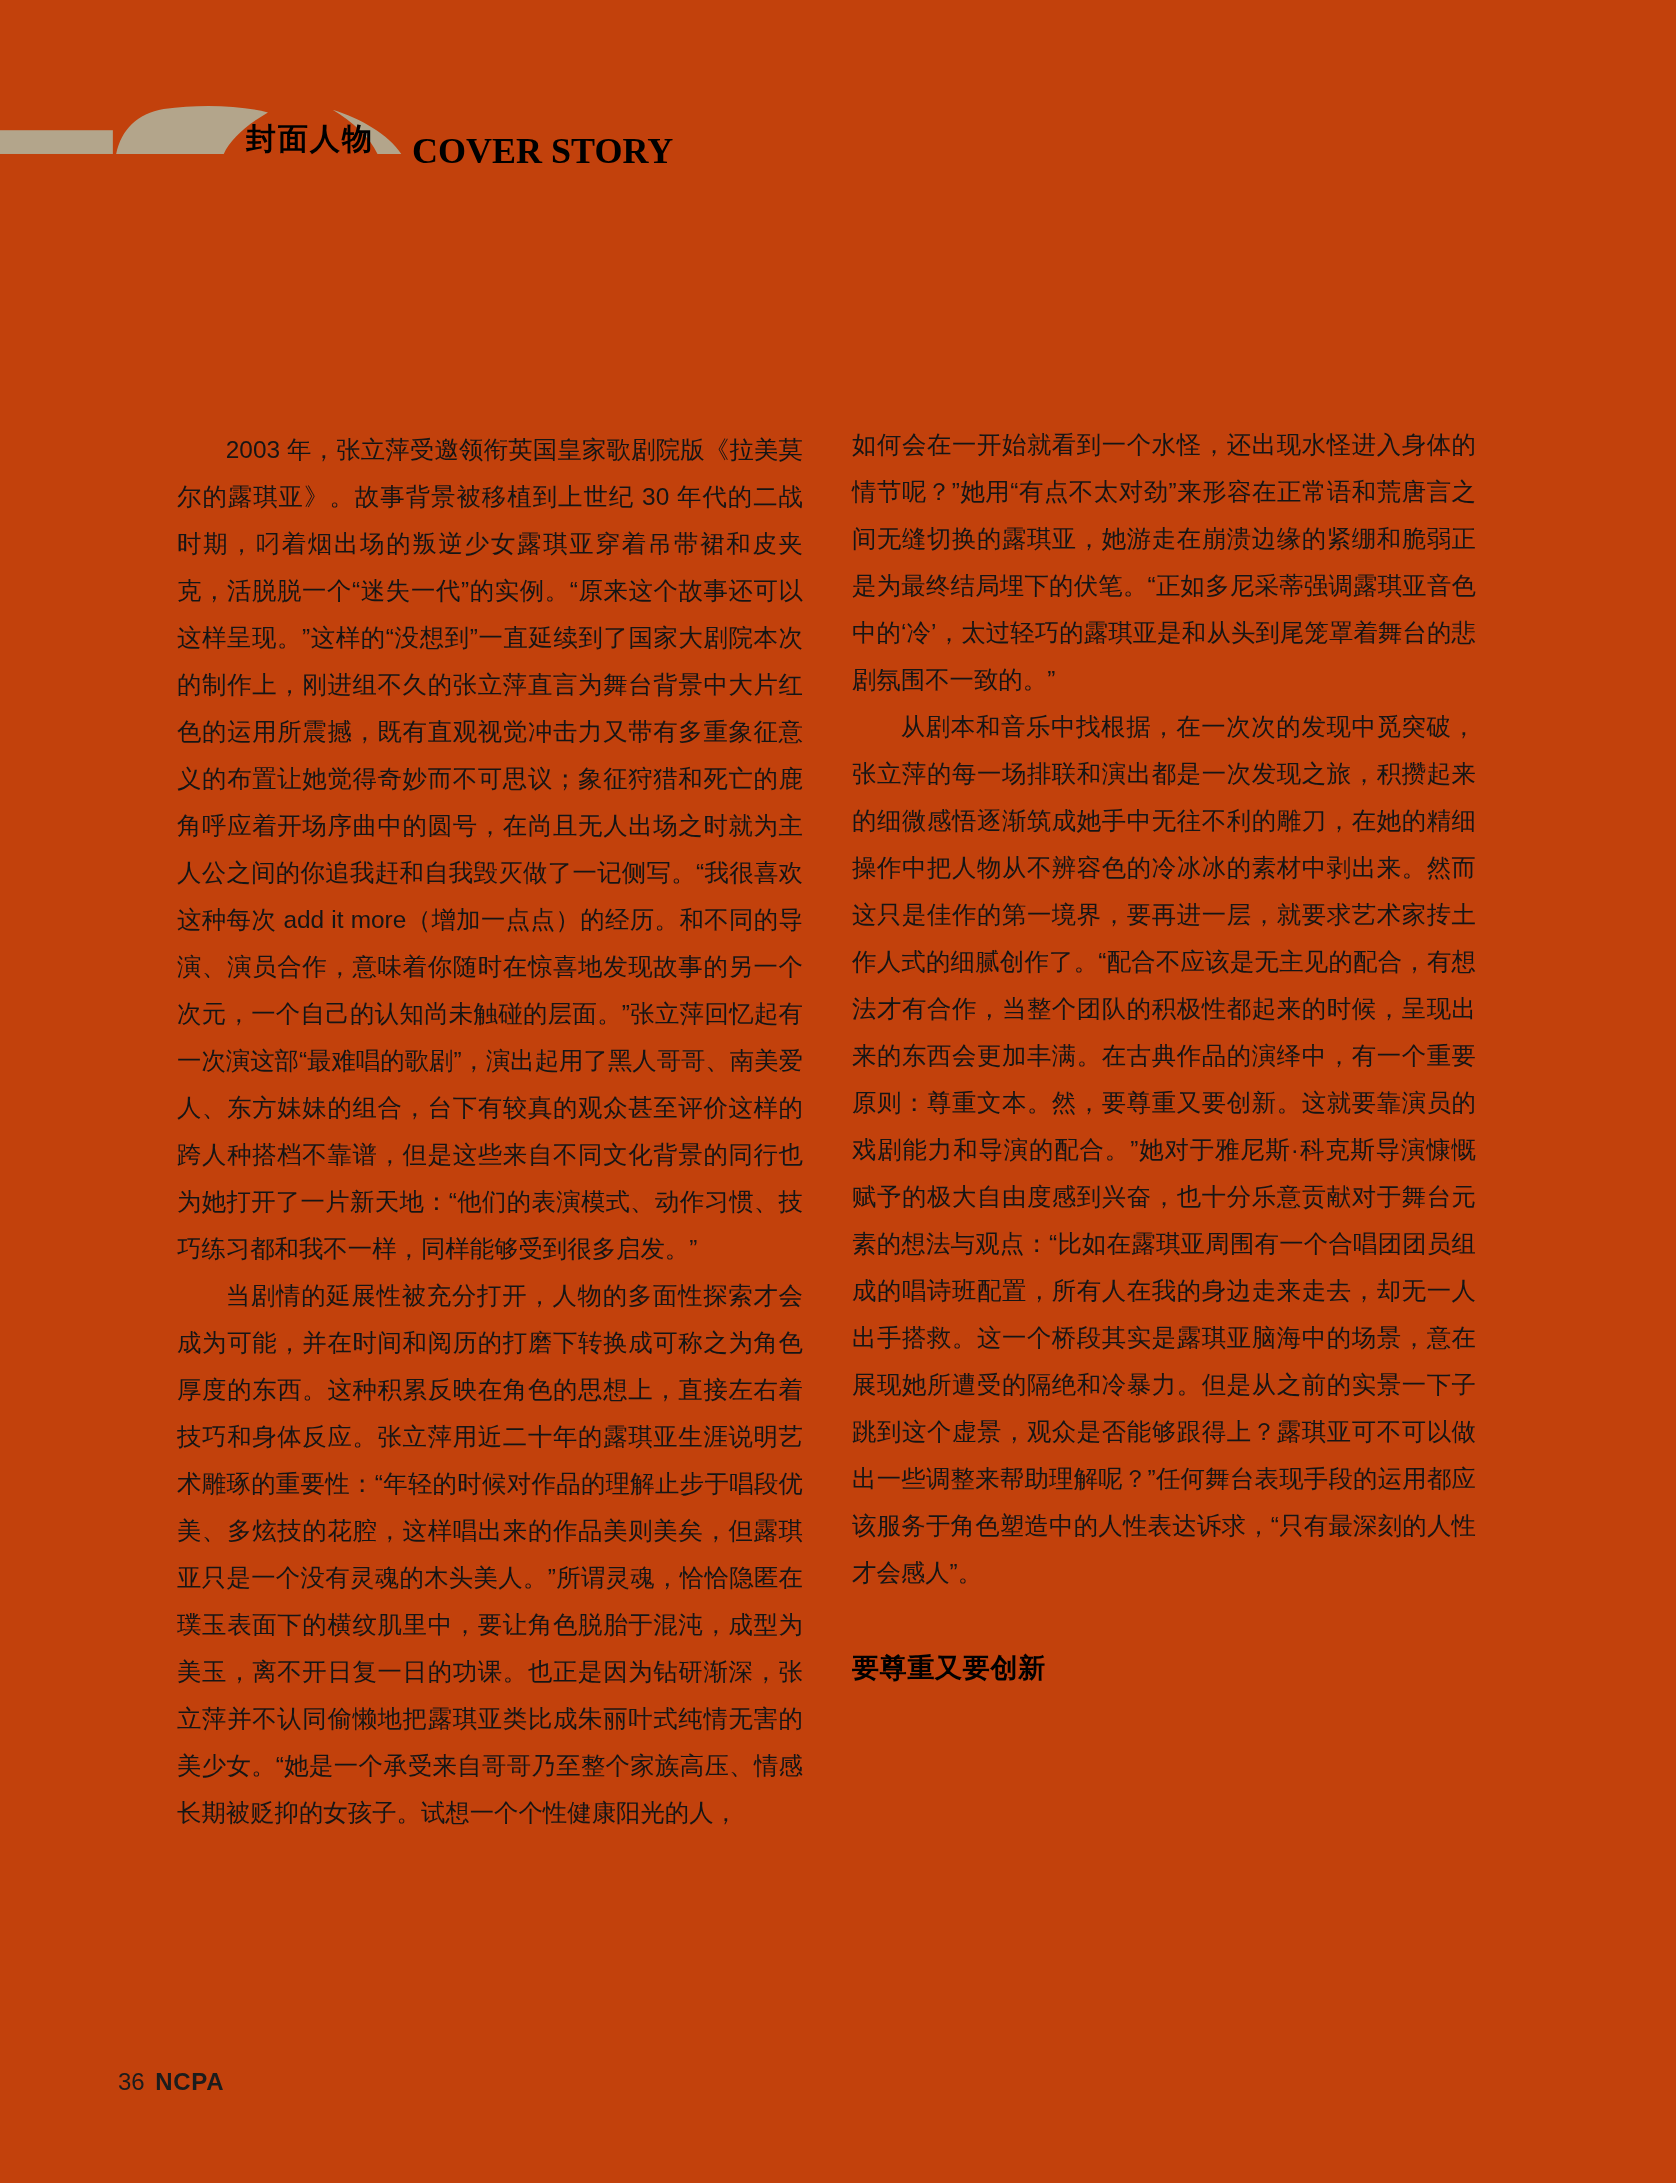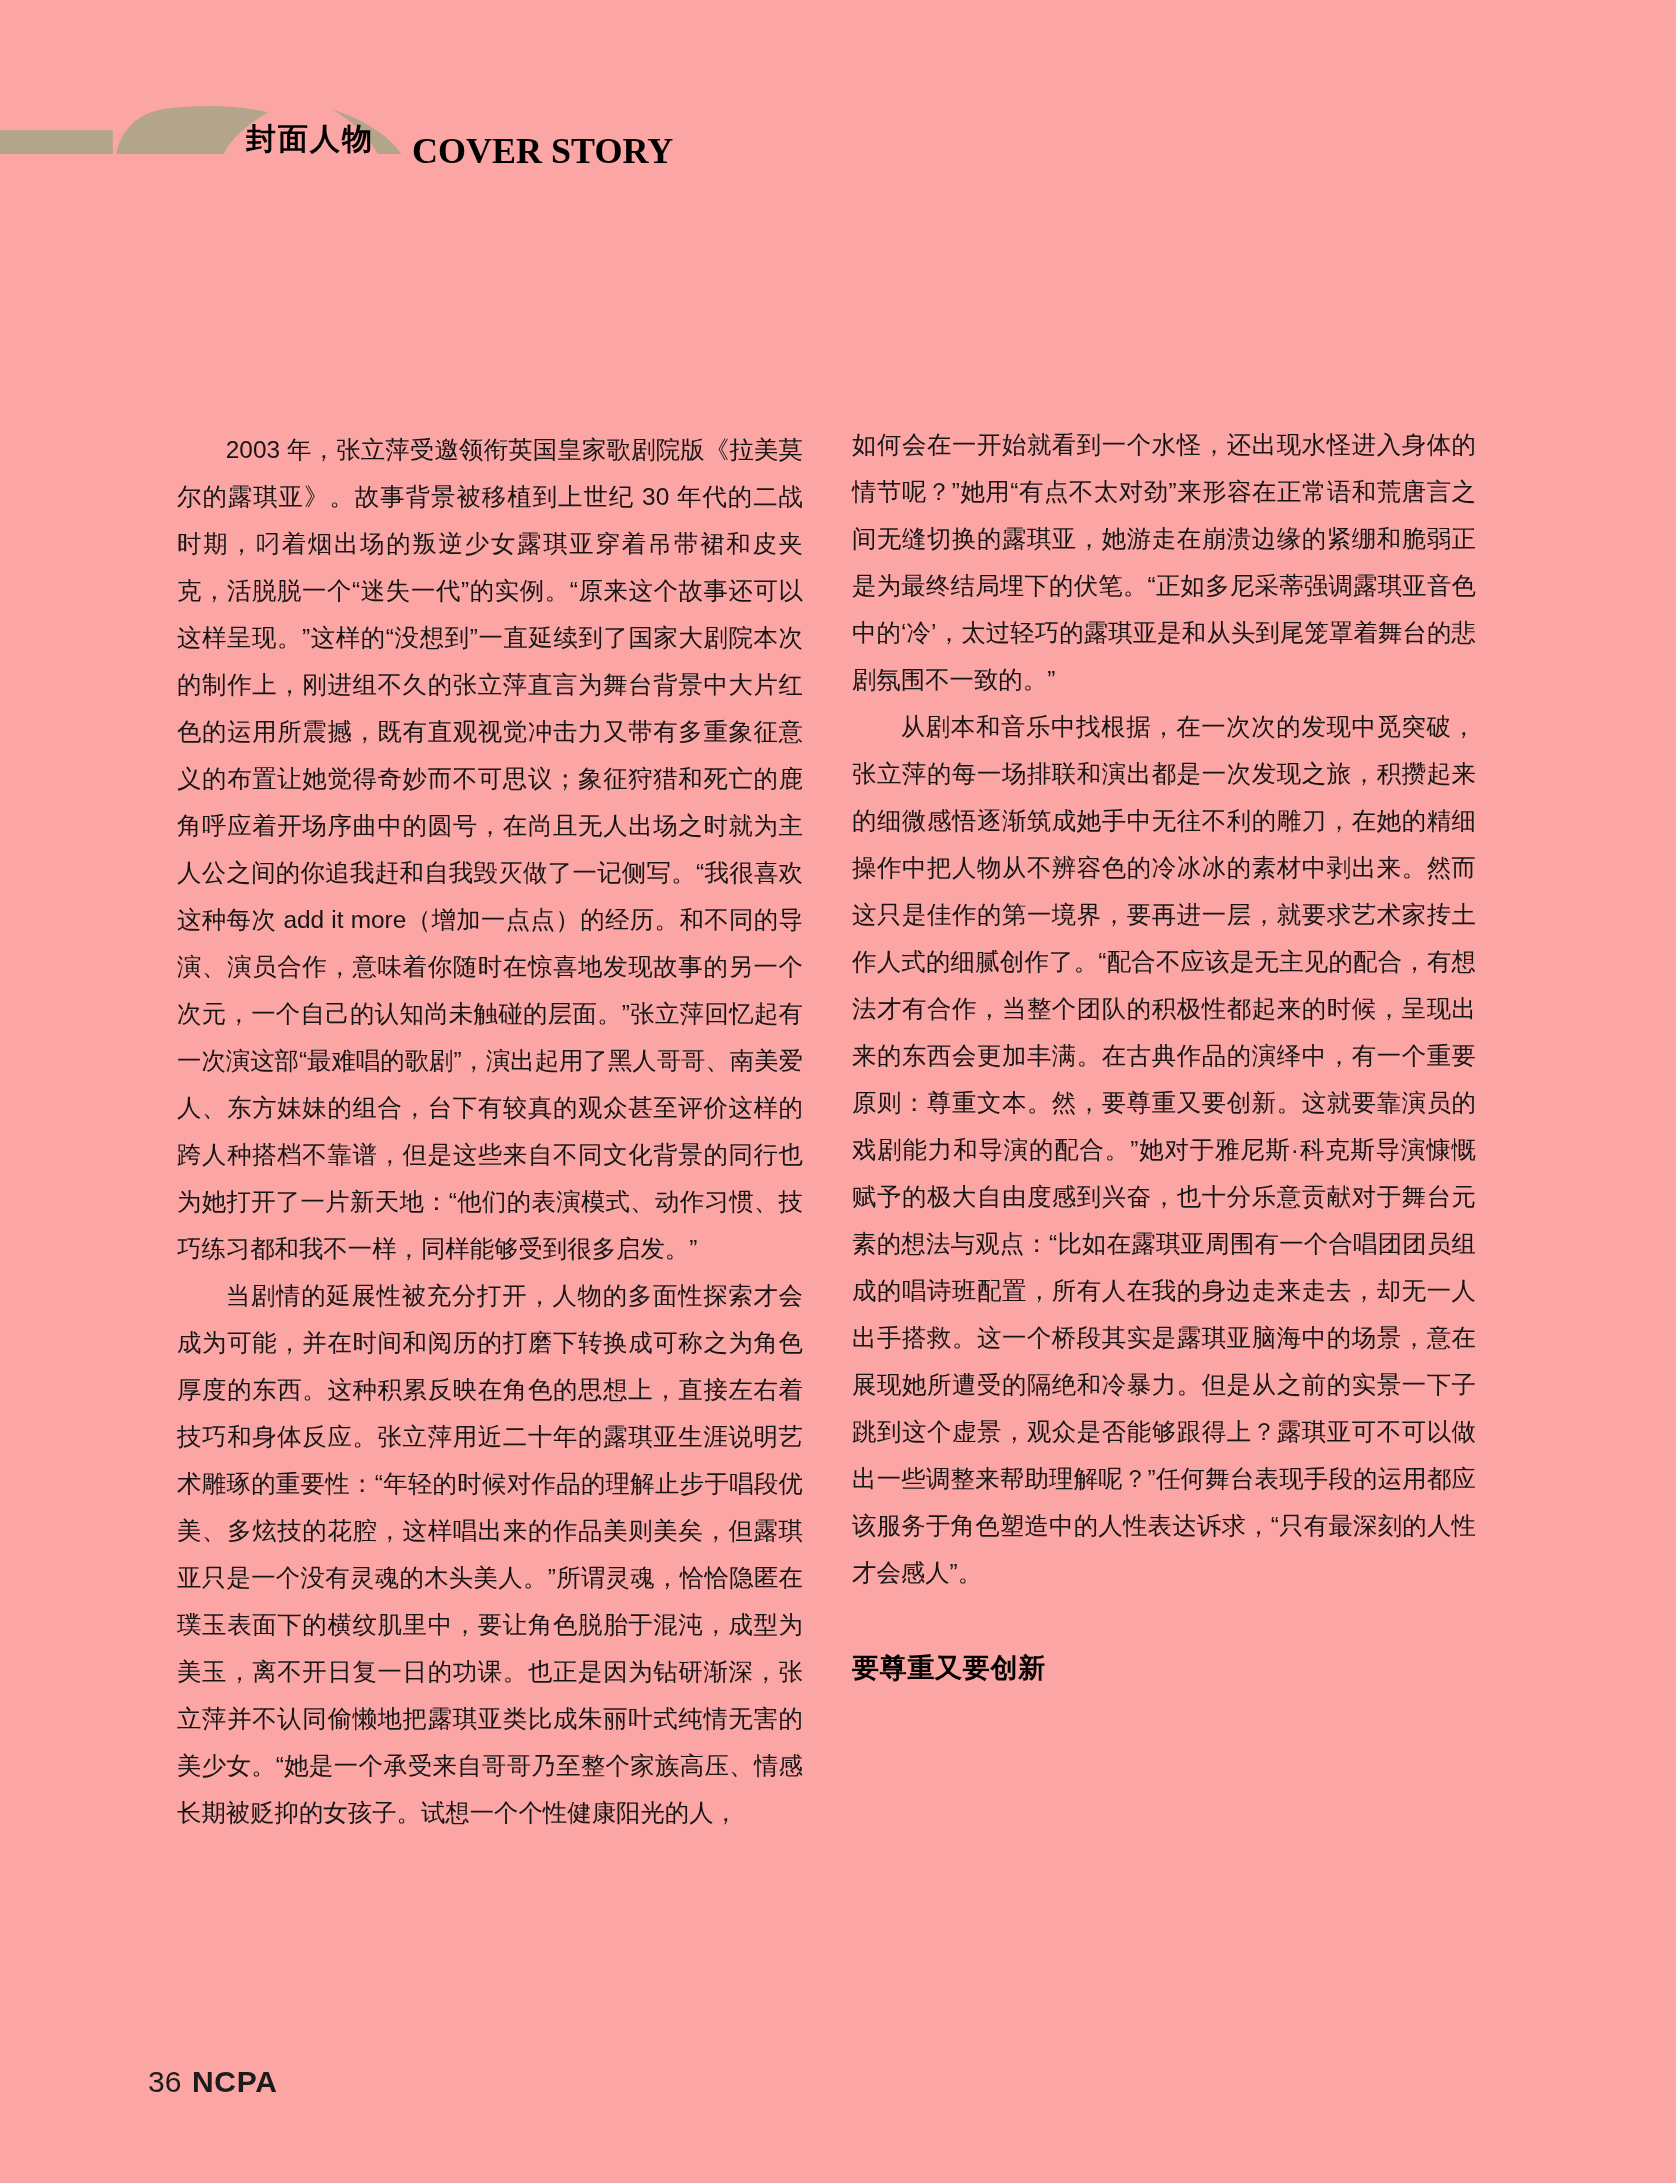--- a/index.html
+++ b/index.html
@@ -1,20 +1,20 @@
 <!DOCTYPE html>
 <html style="font-size:10.6px"><head>
 <meta charset="utf-8">
 <style>
   html, body { margin: 0; padding: 0; background: #ffffff; }
   .page {
     position: relative;
     width: 1676px;
     height: 2183px;
-    background: #fca5a5;
+    background: #c2410c;
     font-family: "Liberation Sans", sans-serif;
     color: #151515;
     overflow: hidden;
   }
   
   .masthead-art {
     position: absolute;
     left: 0; top: 0;
     width: 660px; height: 172px;
   }
@@ -64,24 +64,23 @@
     font-size: 27px;
     margin: 49px 0 46px 0;
   }
   
   .footer {
     position: absolute;
     left: 118px; top: 2067px;
     display: flex;
     align-items: baseline;
     gap: 10.6px;
-    font-size: 30px;
+    font-size: 24px;
     line-height: 29px;
     color: #1c1c1c;
-    margin-left: 30px;
   }
   .footer .mag { font-weight: bold; letter-spacing: 0.7px; }
 </style>
 </head>
 <body>
 
 <div class="page">
 
   <div>
     <svg class="masthead-art" viewBox="0 0 1000 260" xmlns="http://www.w3.org/2000/svg" aria-hidden="true">

